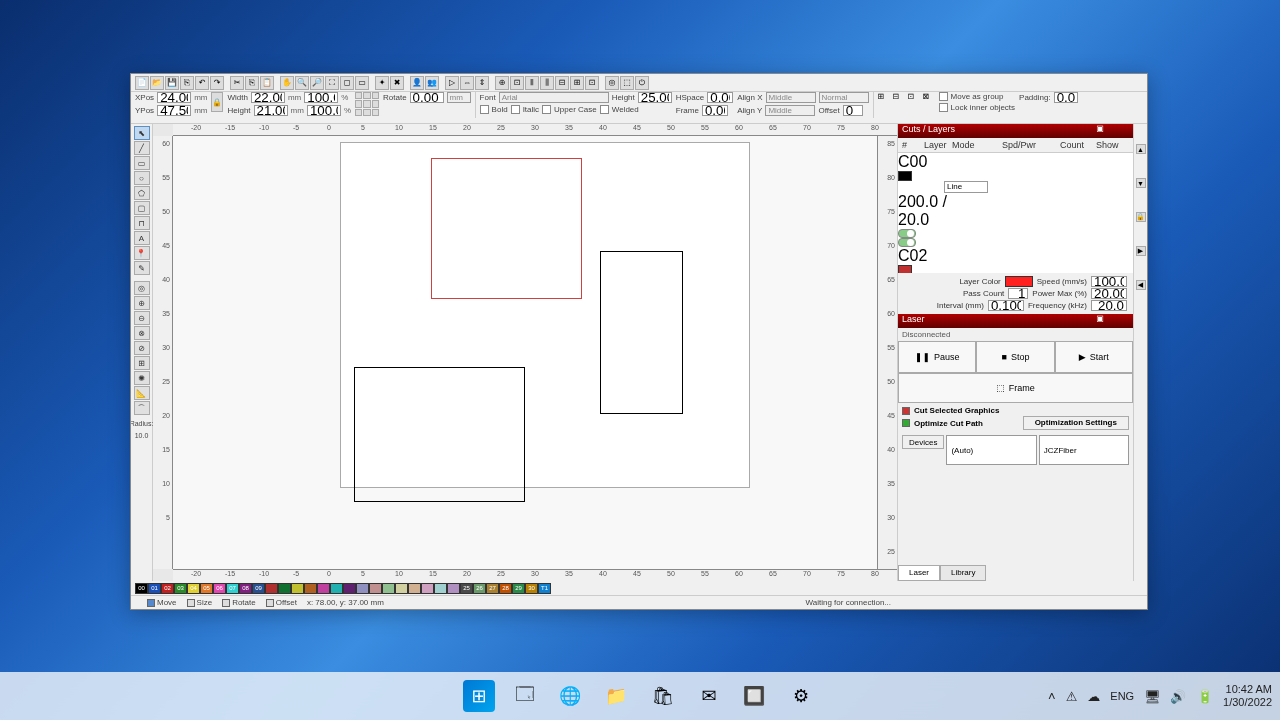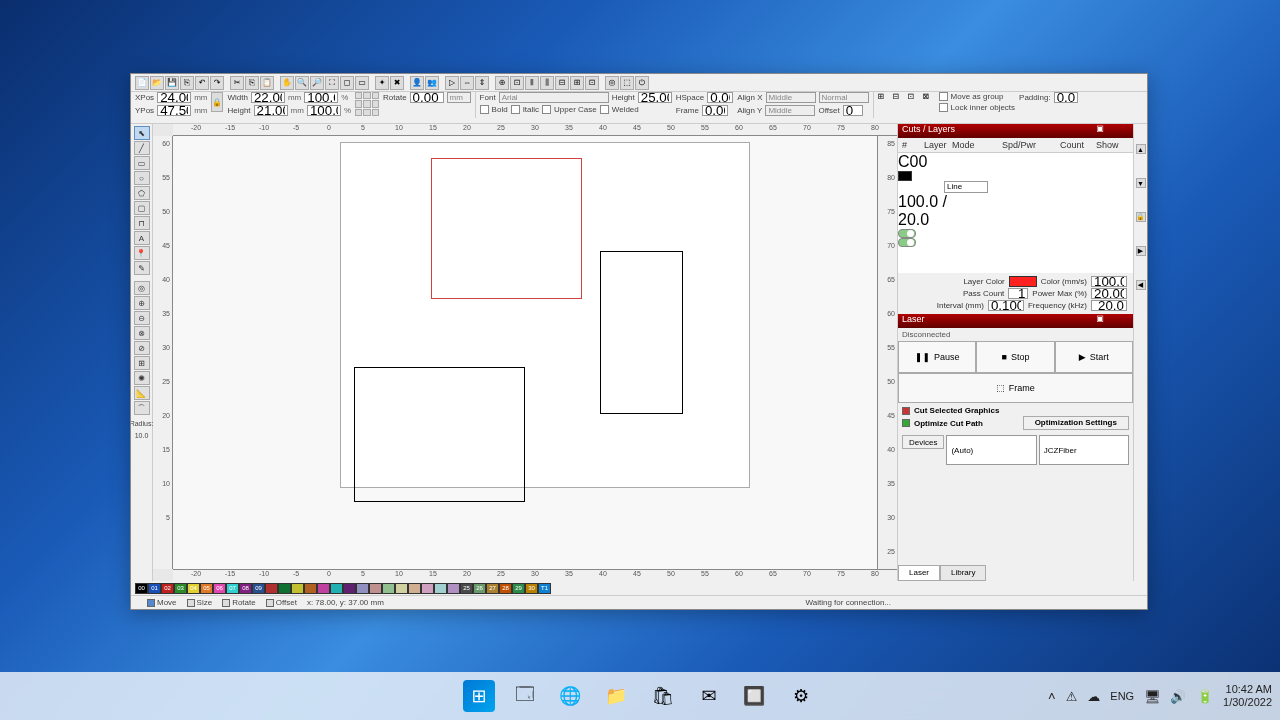--- a/index.html
+++ b/index.html
@@ -405,35 +405,42 @@
       </div>
       <div class="cuts-body" id="cuts-body">
           <div class="row">
             <div class="ct-c1">C00</div>
     <div class="ct-c2">
               <div class="swatch" style="background:#000000"></div>
             </div>
     <div class="ct-c3">
               <div class="mode-dd">Line</div>
             </div>
-    <div class="ct-c4">100.0 / 20.0</div>
+    <div class="ct-c4">200.0 / 20.0</div>
     <div class="ct-c5">
               <div class="tgl"></div>
             </div>
     <div class="ct-c6">
               <div class="tgl"></div>
             </div>
           </div>
+          <div class="row">
+            <div class="ct-c1">C02</div>
+    <div class="ct-c2">
+              <div class="swatch" style="background:#c03030"></div>
+            </div>
+
+    </div>
         </div>
 
       <div class="layer-props">
         <div class="lp-row">
           <span class="lplab">Layer Color</span>
           <div class="colorsw" id="lc-swatch" style="background: rgb(255, 32, 32);"></div>
-          <span class="lplab">Color (mm/s)</span>
+          <span class="lplab">Speed (mm/s)</span>
           <input class="lpval" value="100.0" style="">
         </div>
         <div class="lp-row">
           <span class="lplab">Pass Count</span>
           <input class="lpval" style="width: 20px;" value="1">
           <span class="lplab">Power Max (%)</span>
           <input class="lpval" value="20.00" style="">
         </div>
         <div class="lp-row">
           <span class="lplab">Interval (mm)</span>

